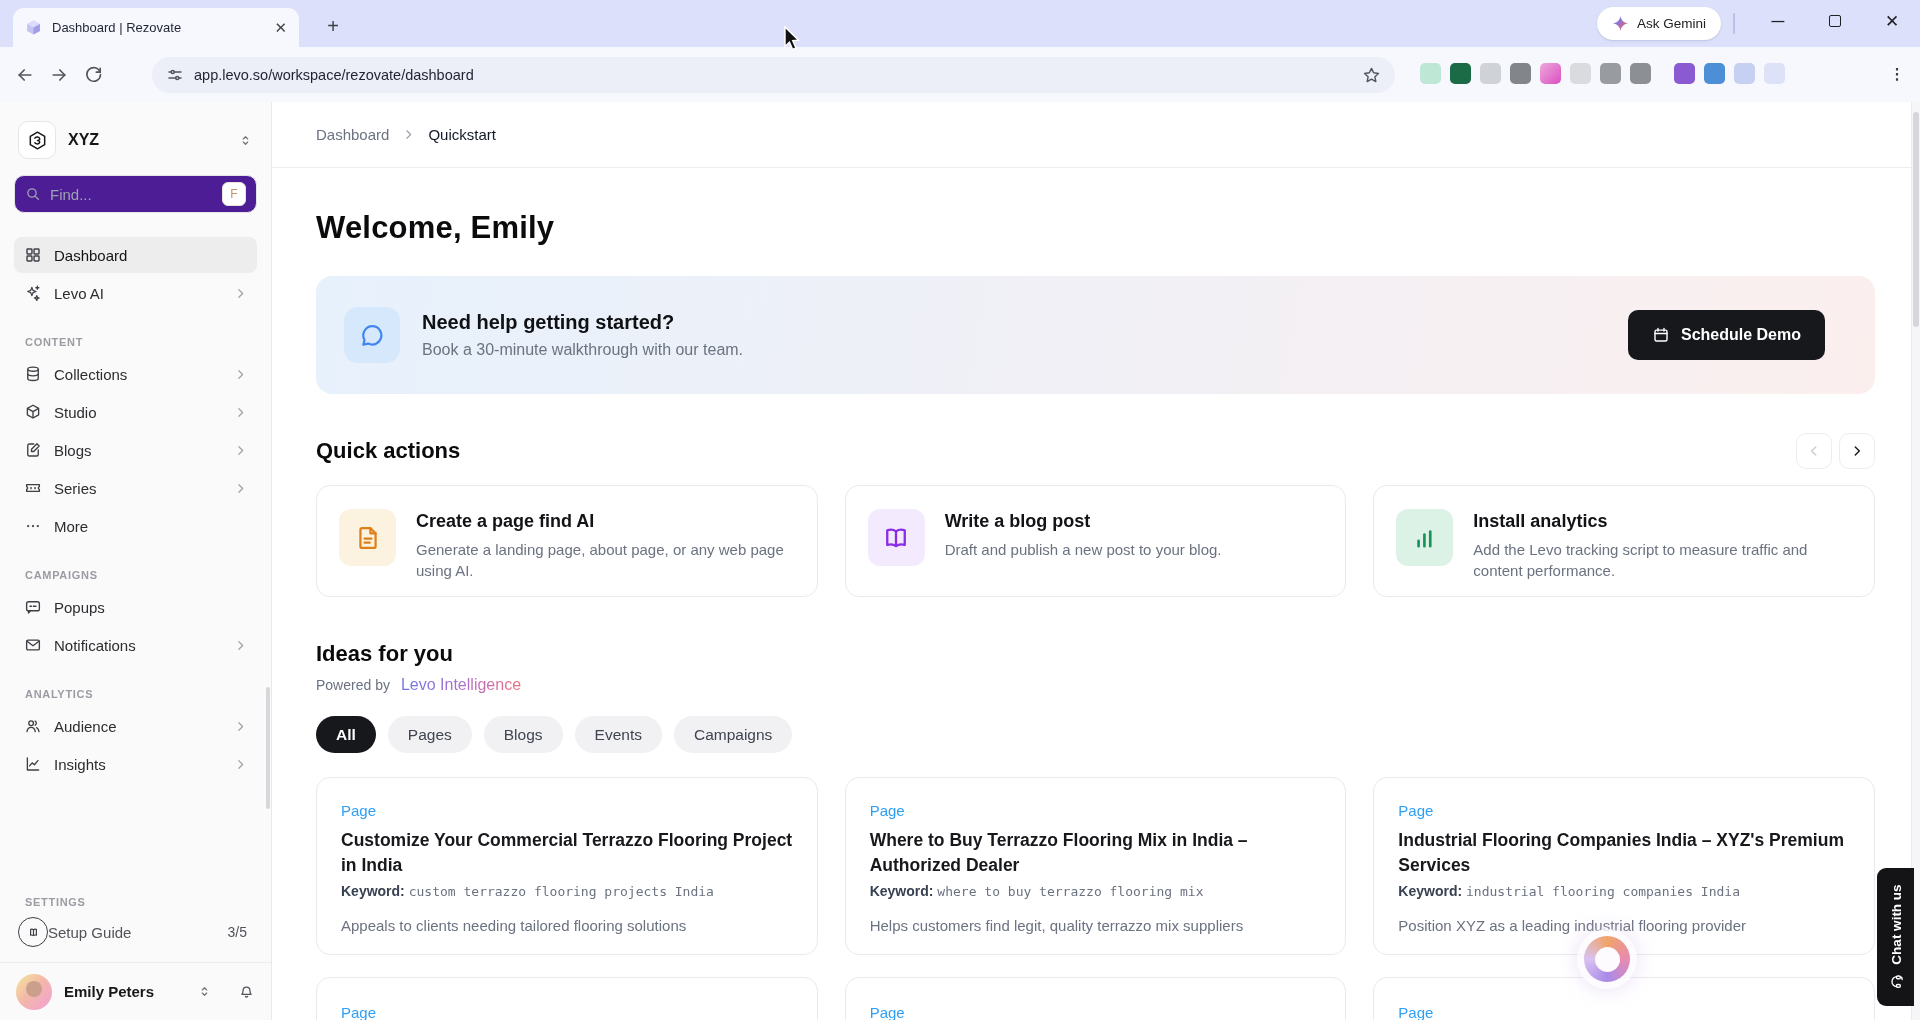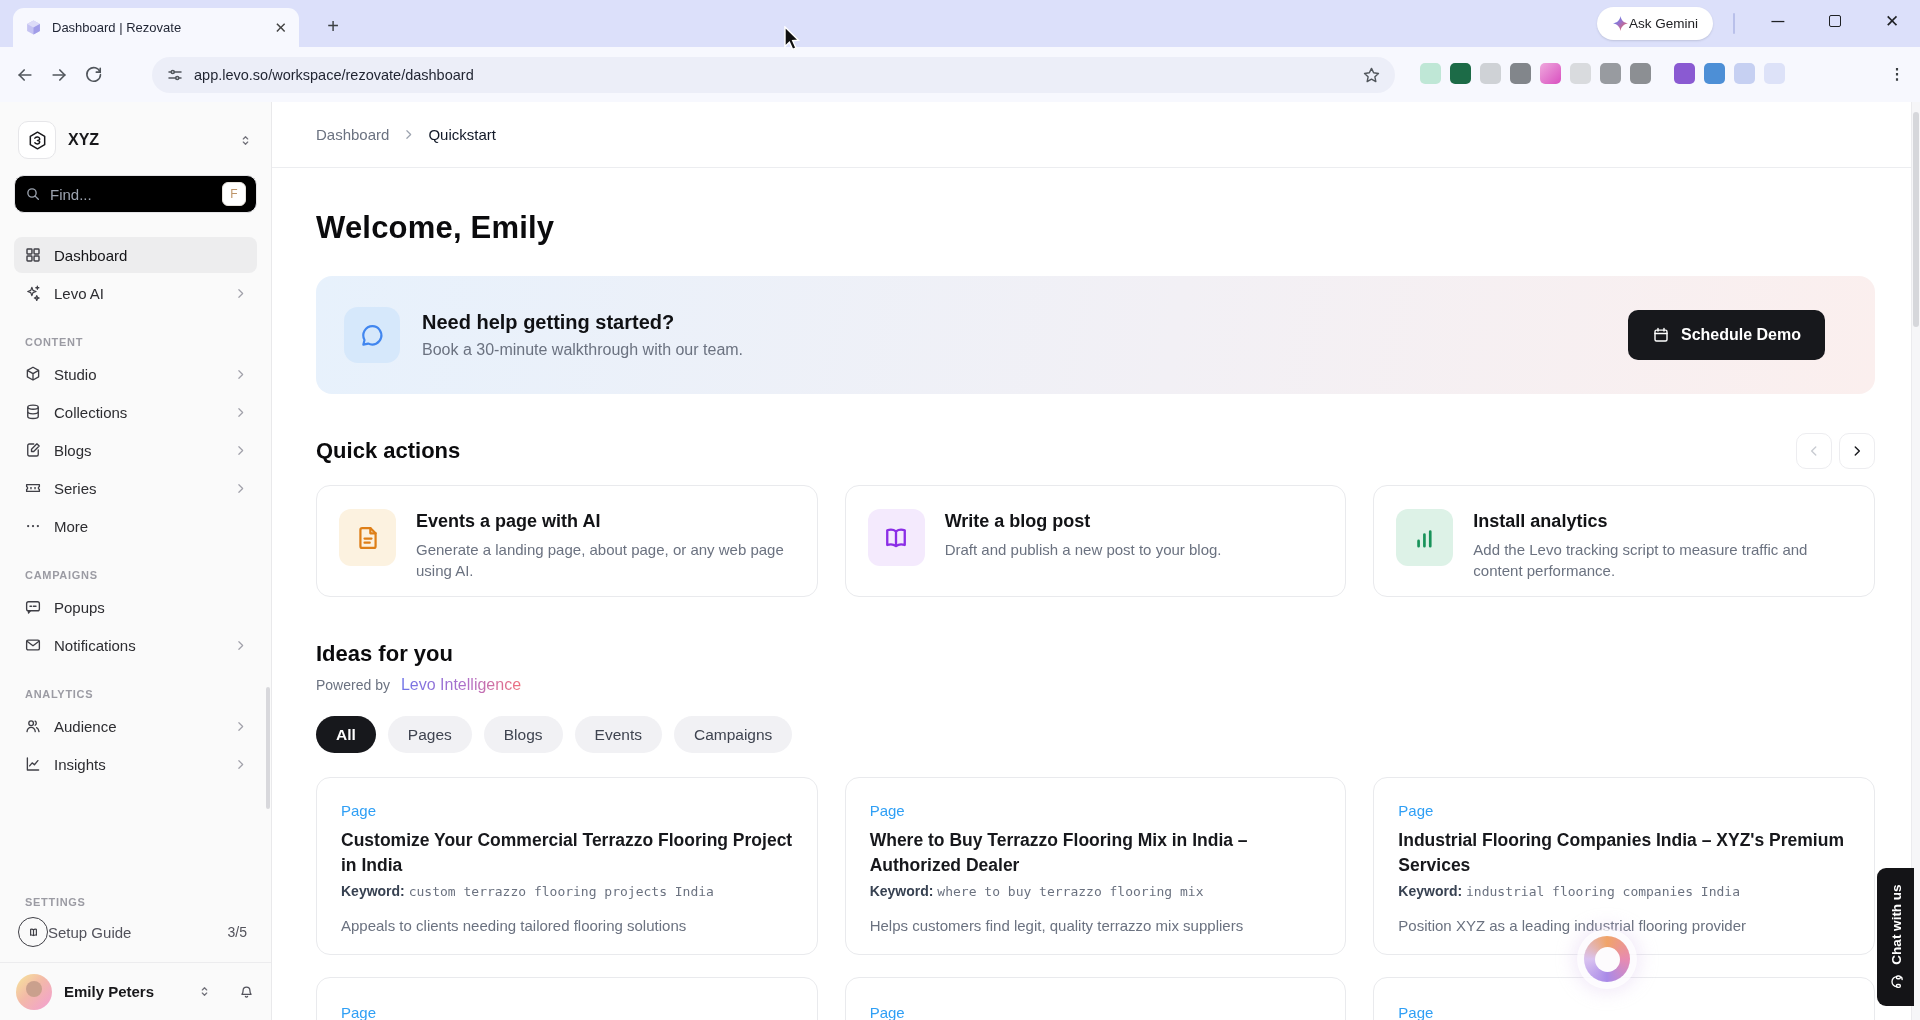--- a/index.html
+++ b/index.html
@@ -6,21 +6,21 @@
   html,body{width:1920px;height:1020px;overflow:hidden}
   body{font-family:"Liberation Sans",sans-serif;background:#fff;position:relative;color:#18181b}
   svg{display:block}
 
   
   .tabstrip{position:absolute;top:0;left:0;width:1920px;height:47px;background:#dce0fa}
   .tab{position:absolute;left:13px;top:8px;width:286px;height:39px;background:#f7f8fe;border-radius:11px 11px 0 0;display:flex;align-items:center;gap:10px;padding:0 12px}
   .tab-title{font-size:13px;color:#1f2433;flex:1;white-space:nowrap;overflow:hidden}
   .tab-close{color:#444;font-size:15px;line-height:1;cursor:default}
   .newtab{position:absolute;left:318px;top:11px;width:30px;height:30px;border-radius:50%;display:flex;align-items:center;justify-content:center;color:#3c4043;font-size:20px}
-  .gemini-pill{position:absolute;left:1597px;top:7px;height:33px;background:#fff;border-radius:17px;display:flex;align-items:center;padding:0 15px;box-shadow:0 1px 2px rgba(60,64,90,.18)}
+  .gemini-pill{position:absolute;left:1597px;top:7px;height:33px;background:#fff;border-radius:17px;display:flex;align-items:center;gap:8px;padding:0 15px;box-shadow:0 1px 2px rgba(60,64,90,.18)}
   .gemini-pill span{font-size:13.5px;color:#202124;font-weight:400}
   .ts-divider{position:absolute;left:1733px;top:13px;width:2px;height:21px;background:#b9c0ea;border-radius:1px}
   .winbtn{position:absolute;top:0;width:46px;height:42px;display:flex;align-items:center;justify-content:center;color:#1f2124}
   .wb-min{left:1755px;font-size:18px}
   .wb-max{left:1812px}
   .wb-max i{display:block;width:12px;height:12px;border:1.6px solid #1f2124;border-radius:2px}
   .wb-close{left:1869px;font-size:17px}
 
   .toolbar{position:absolute;top:47px;left:0;width:1920px;height:55px;background:#f7f8fe;display:flex;align-items:center}
   .nav-ico{width:34px;height:34px;display:flex;align-items:center;justify-content:center;color:#51565c}
@@ -33,21 +33,21 @@
   .kebab{position:absolute;left:1884px;top:14px;width:26px;height:26px;display:flex;align-items:center;justify-content:center;color:#3c4043;font-size:15px;letter-spacing:0;font-weight:700}
 
   
   .app{position:absolute;top:102px;left:0;width:1920px;height:918px;background:#fff}
 
   
   .sidebar{position:absolute;left:0;top:0;width:272px;height:918px;background:#fafafa;border-right:1px solid #e9e9eb;display:flex;flex-direction:column}
   .ws-row{display:flex;align-items:center;gap:12px;margin:18px 14px 0;height:40px;padding:0 4px}
   .ws-logo{width:38px;height:38px;border-radius:10px;background:#fff;border:1px solid #e6e6e9;display:flex;align-items:center;justify-content:center}
   .ws-name{font-size:16px;font-weight:700;flex:1}
-  .search-box{margin:15px 14px 0;height:38px;border:1px solid #e4e4e7;background:#000000;border-radius:10px;display:flex;align-items:center;gap:9px;padding:0 10px}
+  .search-box{margin:15px 14px 0;height:38px;border:1px solid #e4e4e7;background:#4c1d95;border-radius:10px;display:flex;align-items:center;gap:9px;padding:0 10px}
   .search-ph{font-size:15px;color:#9ca3af;flex:1}
   .kbd{width:24px;height:24px;border:1px solid #e6e2dc;border-radius:6px;background:#fff;font-size:12px;color:#bd9468;display:flex;align-items:center;justify-content:center}
   .nav-item{margin:2px 14px 0;height:36px;border-radius:8px;display:flex;align-items:center;gap:12px;padding:0 10px;font-size:15px;color:#2d2d31}
   .nav-item.first{margin-top:24px}
   .nav-item.active{background:#ededee;font-weight:400;color:#141417}
   .nav-item .ni-ico{color:#3f3f46;width:18px;height:18px}
   .nav-item .ni-label{flex:1}
   .chev-r{color:#a1a1aa}
   .sec-label{margin:25px 0 6px 25px;font-size:11px;font-weight:700;letter-spacing:.7px;color:#9b9ba3}
   .sb-spacer{flex:1}
@@ -265,41 +265,41 @@
       <span class="chev-r">
         <svg width="13" height="13" viewBox="0 0 24 24" fill="none" stroke="currentColor" stroke-width="2.2" stroke-linecap="round" stroke-linejoin="round">
             <path d="M9 5l7 7-7 7"></path>
           </svg>
       </span>
     </div>
 
     <div class="sec-label">CONTENT</div>
     <div class="nav-item">
       <span class="ni-ico">
-        <svg width="18" height="18" viewBox="0 0 24 24" fill="none" stroke="currentColor" stroke-width="1.8" stroke-linejoin="round">
-            <path d="M12 3l7.5 4.2v8.6L12 20l-7.5-4.2V7.2z"></path>
-            <path d="M4.5 7.2L12 11.5l7.5-4.3M12 11.5V20"></path>
-          </svg>
-      </span>
-      <span class="ni-label">Studio</span>
-      <span class="chev-r">
-          <svg width="13" height="13" viewBox="0 0 24 24" fill="none" stroke="currentColor" stroke-width="2.2" stroke-linecap="round" stroke-linejoin="round">
-            <path d="M9 5l7 7-7 7"></path>
-          </svg>
-        </span>
-    </div>
-    <div class="nav-item">
-      <span class="ni-ico">
         <svg width="18" height="18" viewBox="0 0 24 24" fill="none" stroke="currentColor" stroke-width="1.8">
             <ellipse cx="12" cy="5.6" rx="7" ry="2.7"></ellipse>
             <path d="M5 5.6v6.2c0 1.5 3.1 2.7 7 2.7s7-1.2 7-2.7V5.6"></path>
             <path d="M5 11.8V18c0 1.5 3.1 2.7 7 2.7s7-1.2 7-2.7v-6.2"></path>
           </svg>
       </span>
       <span class="ni-label">Collections</span>
+      <span class="chev-r">
+          <svg width="13" height="13" viewBox="0 0 24 24" fill="none" stroke="currentColor" stroke-width="2.2" stroke-linecap="round" stroke-linejoin="round">
+            <path d="M9 5l7 7-7 7"></path>
+          </svg>
+        </span>
+    </div>
+    <div class="nav-item">
+      <span class="ni-ico">
+        <svg width="18" height="18" viewBox="0 0 24 24" fill="none" stroke="currentColor" stroke-width="1.8" stroke-linejoin="round">
+            <path d="M12 3l7.5 4.2v8.6L12 20l-7.5-4.2V7.2z"></path>
+            <path d="M4.5 7.2L12 11.5l7.5-4.3M12 11.5V20"></path>
+          </svg>
+      </span>
+      <span class="ni-label">Studio</span>
       <span class="chev-r">
           <svg width="13" height="13" viewBox="0 0 24 24" fill="none" stroke="currentColor" stroke-width="2.2" stroke-linecap="round" stroke-linejoin="round">
             <path d="M9 5l7 7-7 7"></path>
           </svg>
         </span>
     </div>
     <div class="nav-item">
       <span class="ni-ico">
         <svg width="18" height="18" viewBox="0 0 24 24" fill="none" stroke="currentColor" stroke-width="1.8" stroke-linejoin="round" stroke-linecap="round">
             <path d="M19 12v6a2 2 0 01-2 2H7a2 2 0 01-2-2V6a2 2 0 012-2h6"></path>
@@ -480,21 +480,21 @@
     <div class="card-row">
       <div class="qa-card">
         <span class="qa-ico orange">
           <svg width="28" height="28" viewBox="0 0 24 24" fill="none" stroke="currentColor" stroke-width="1.9" stroke-linejoin="round" stroke-linecap="round">
               <path d="M14 3.5H7A1.5 1.5 0 005.5 5v14A1.5 1.5 0 007 20.5h10a1.5 1.5 0 001.5-1.5V8z"></path>
               <path d="M14 3.5V8h4.5"></path>
               <path d="M9 12.5h6M9 16h4.5"></path>
             </svg>
         </span>
         <div>
-          <div class="qa-title">Events a page with AI</div>
+          <div class="qa-title">Create a page find AI</div>
           <div class="qa-desc">Generate a landing page, about page, or any web page using AI.</div>
         </div>
       </div>
       <div class="qa-card">
         <span class="qa-ico purple">
           <svg width="28" height="28" viewBox="0 0 24 24" fill="none" stroke="currentColor" stroke-width="2" stroke-linejoin="round">
               <path d="M12 6.3C10 4.8 7.2 4.5 4.5 5.4V18c2.7-.9 5.5-.6 7.5 1 2-1.6 4.8-1.9 7.5-1V5.4c-2.7-.9-5.5-.6-7.5.9z"></path>
               <path d="M12 6.3V19"></path>
             </svg>
         </span>

